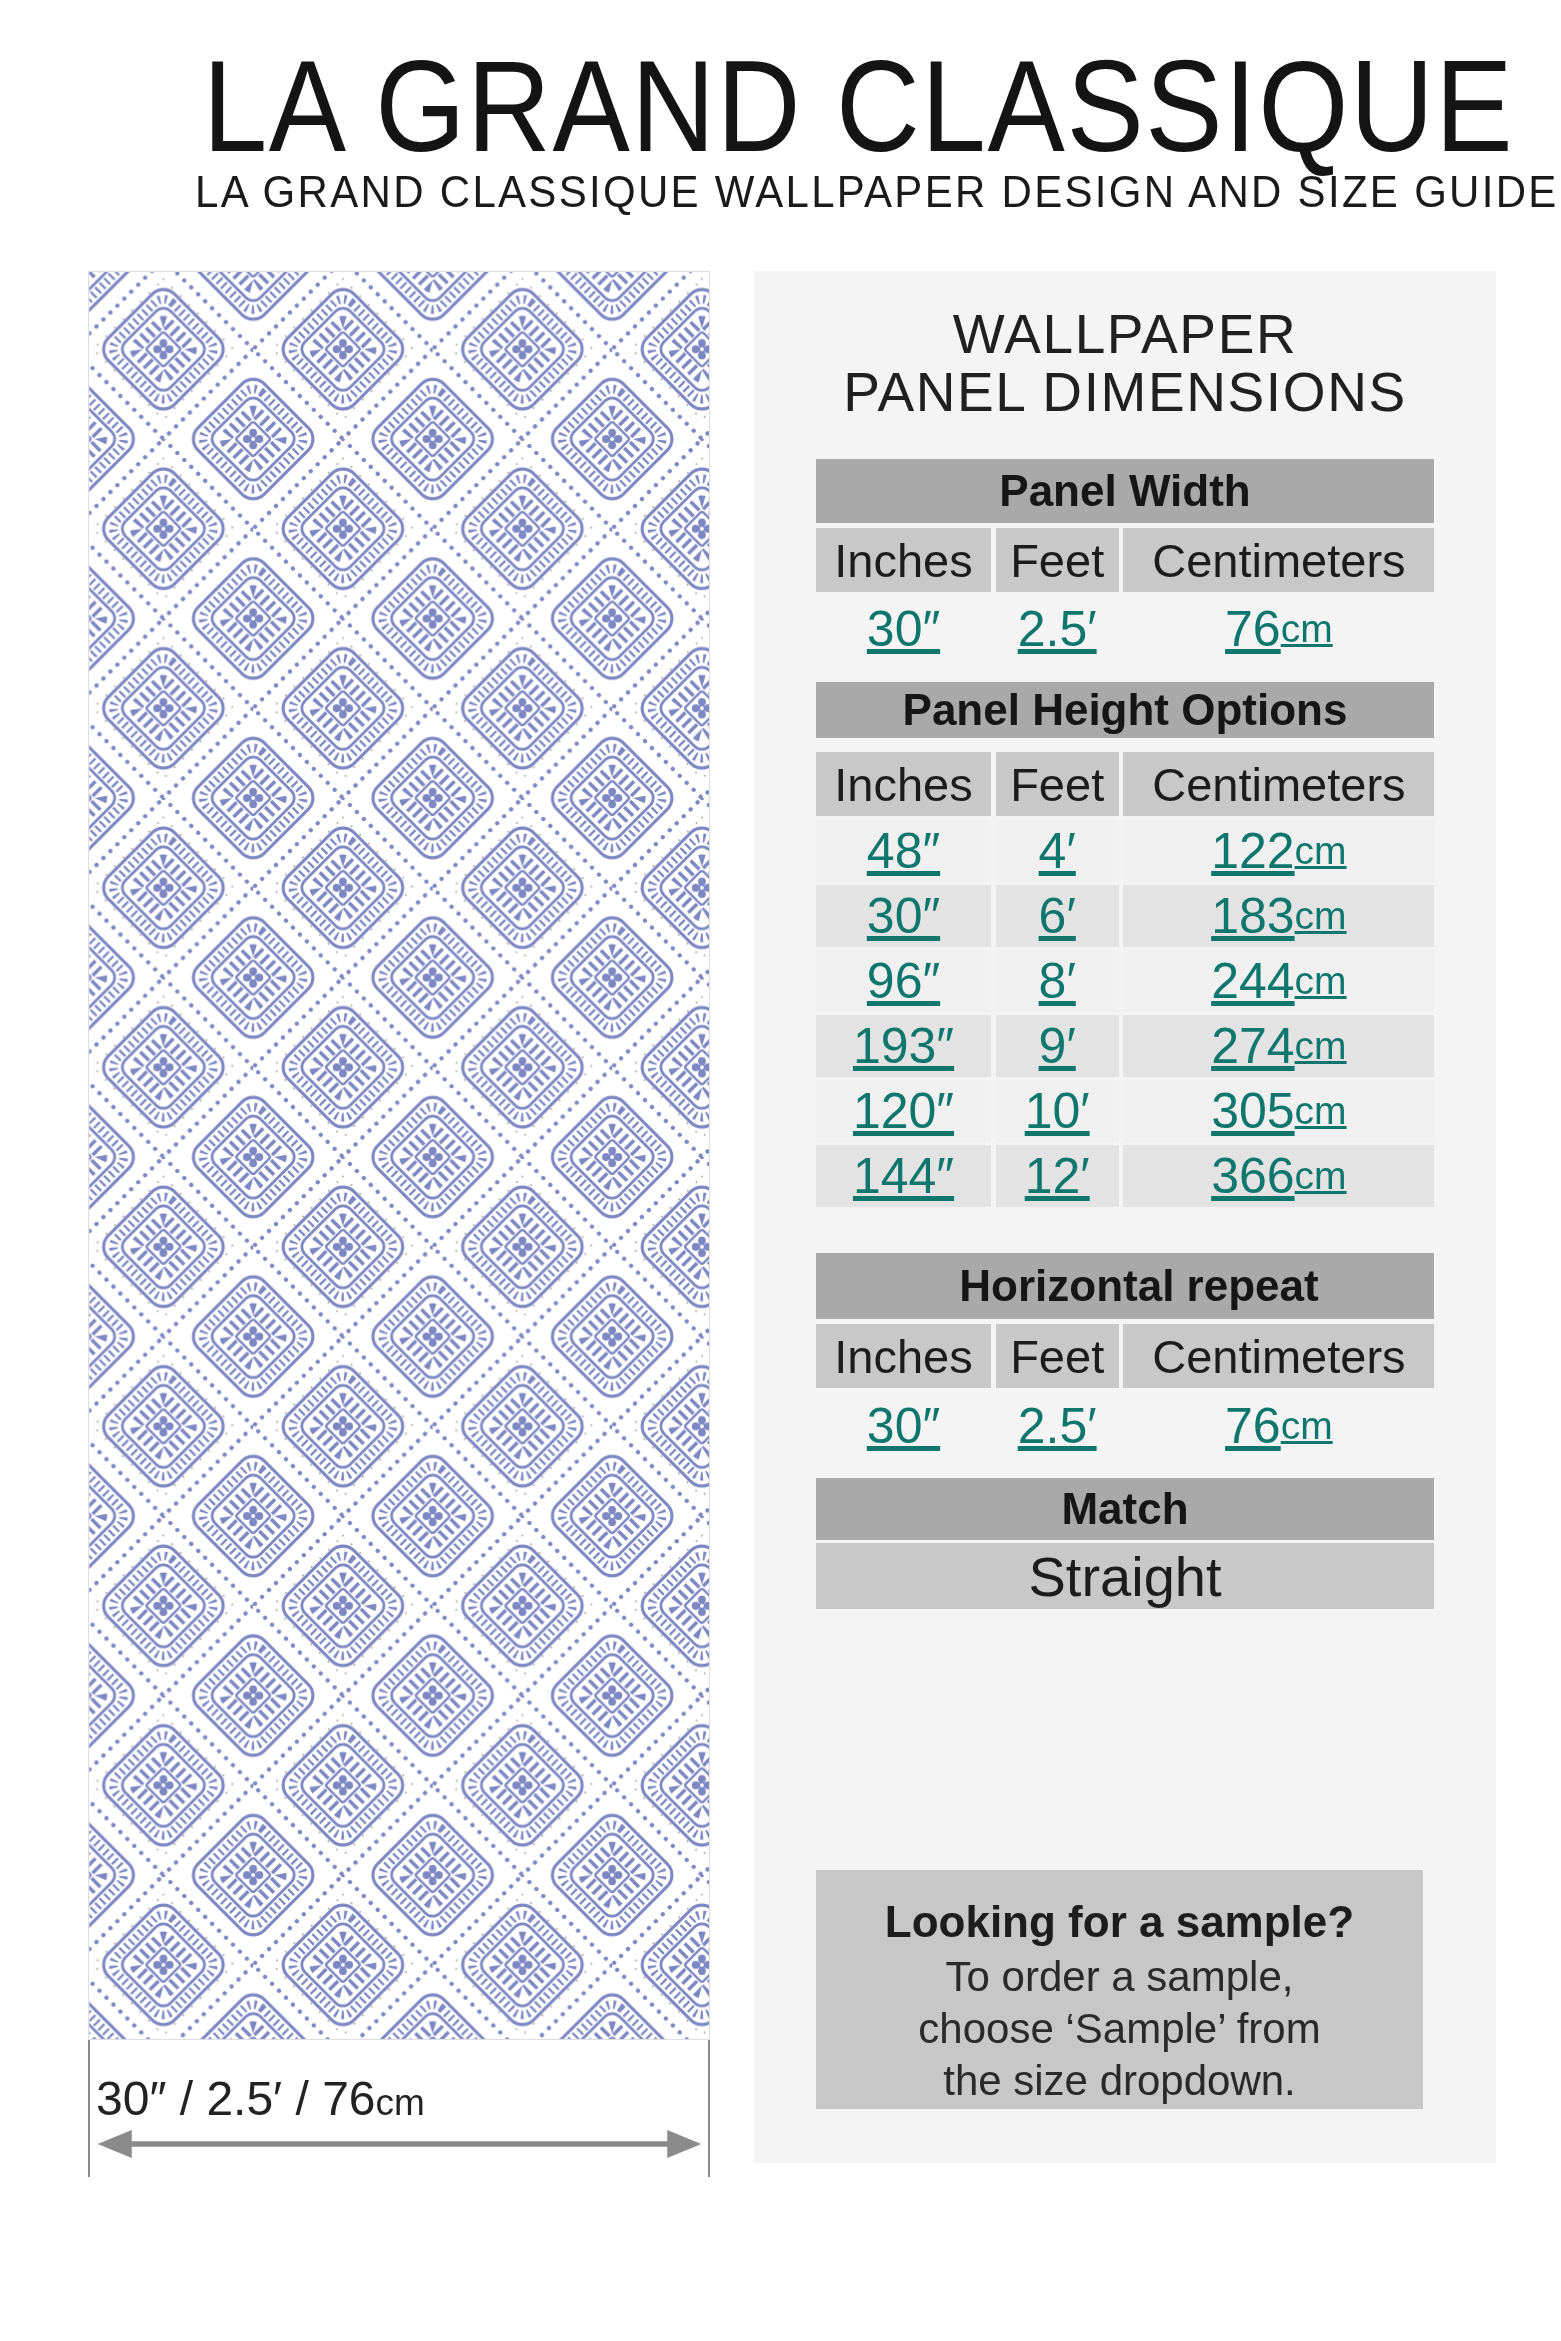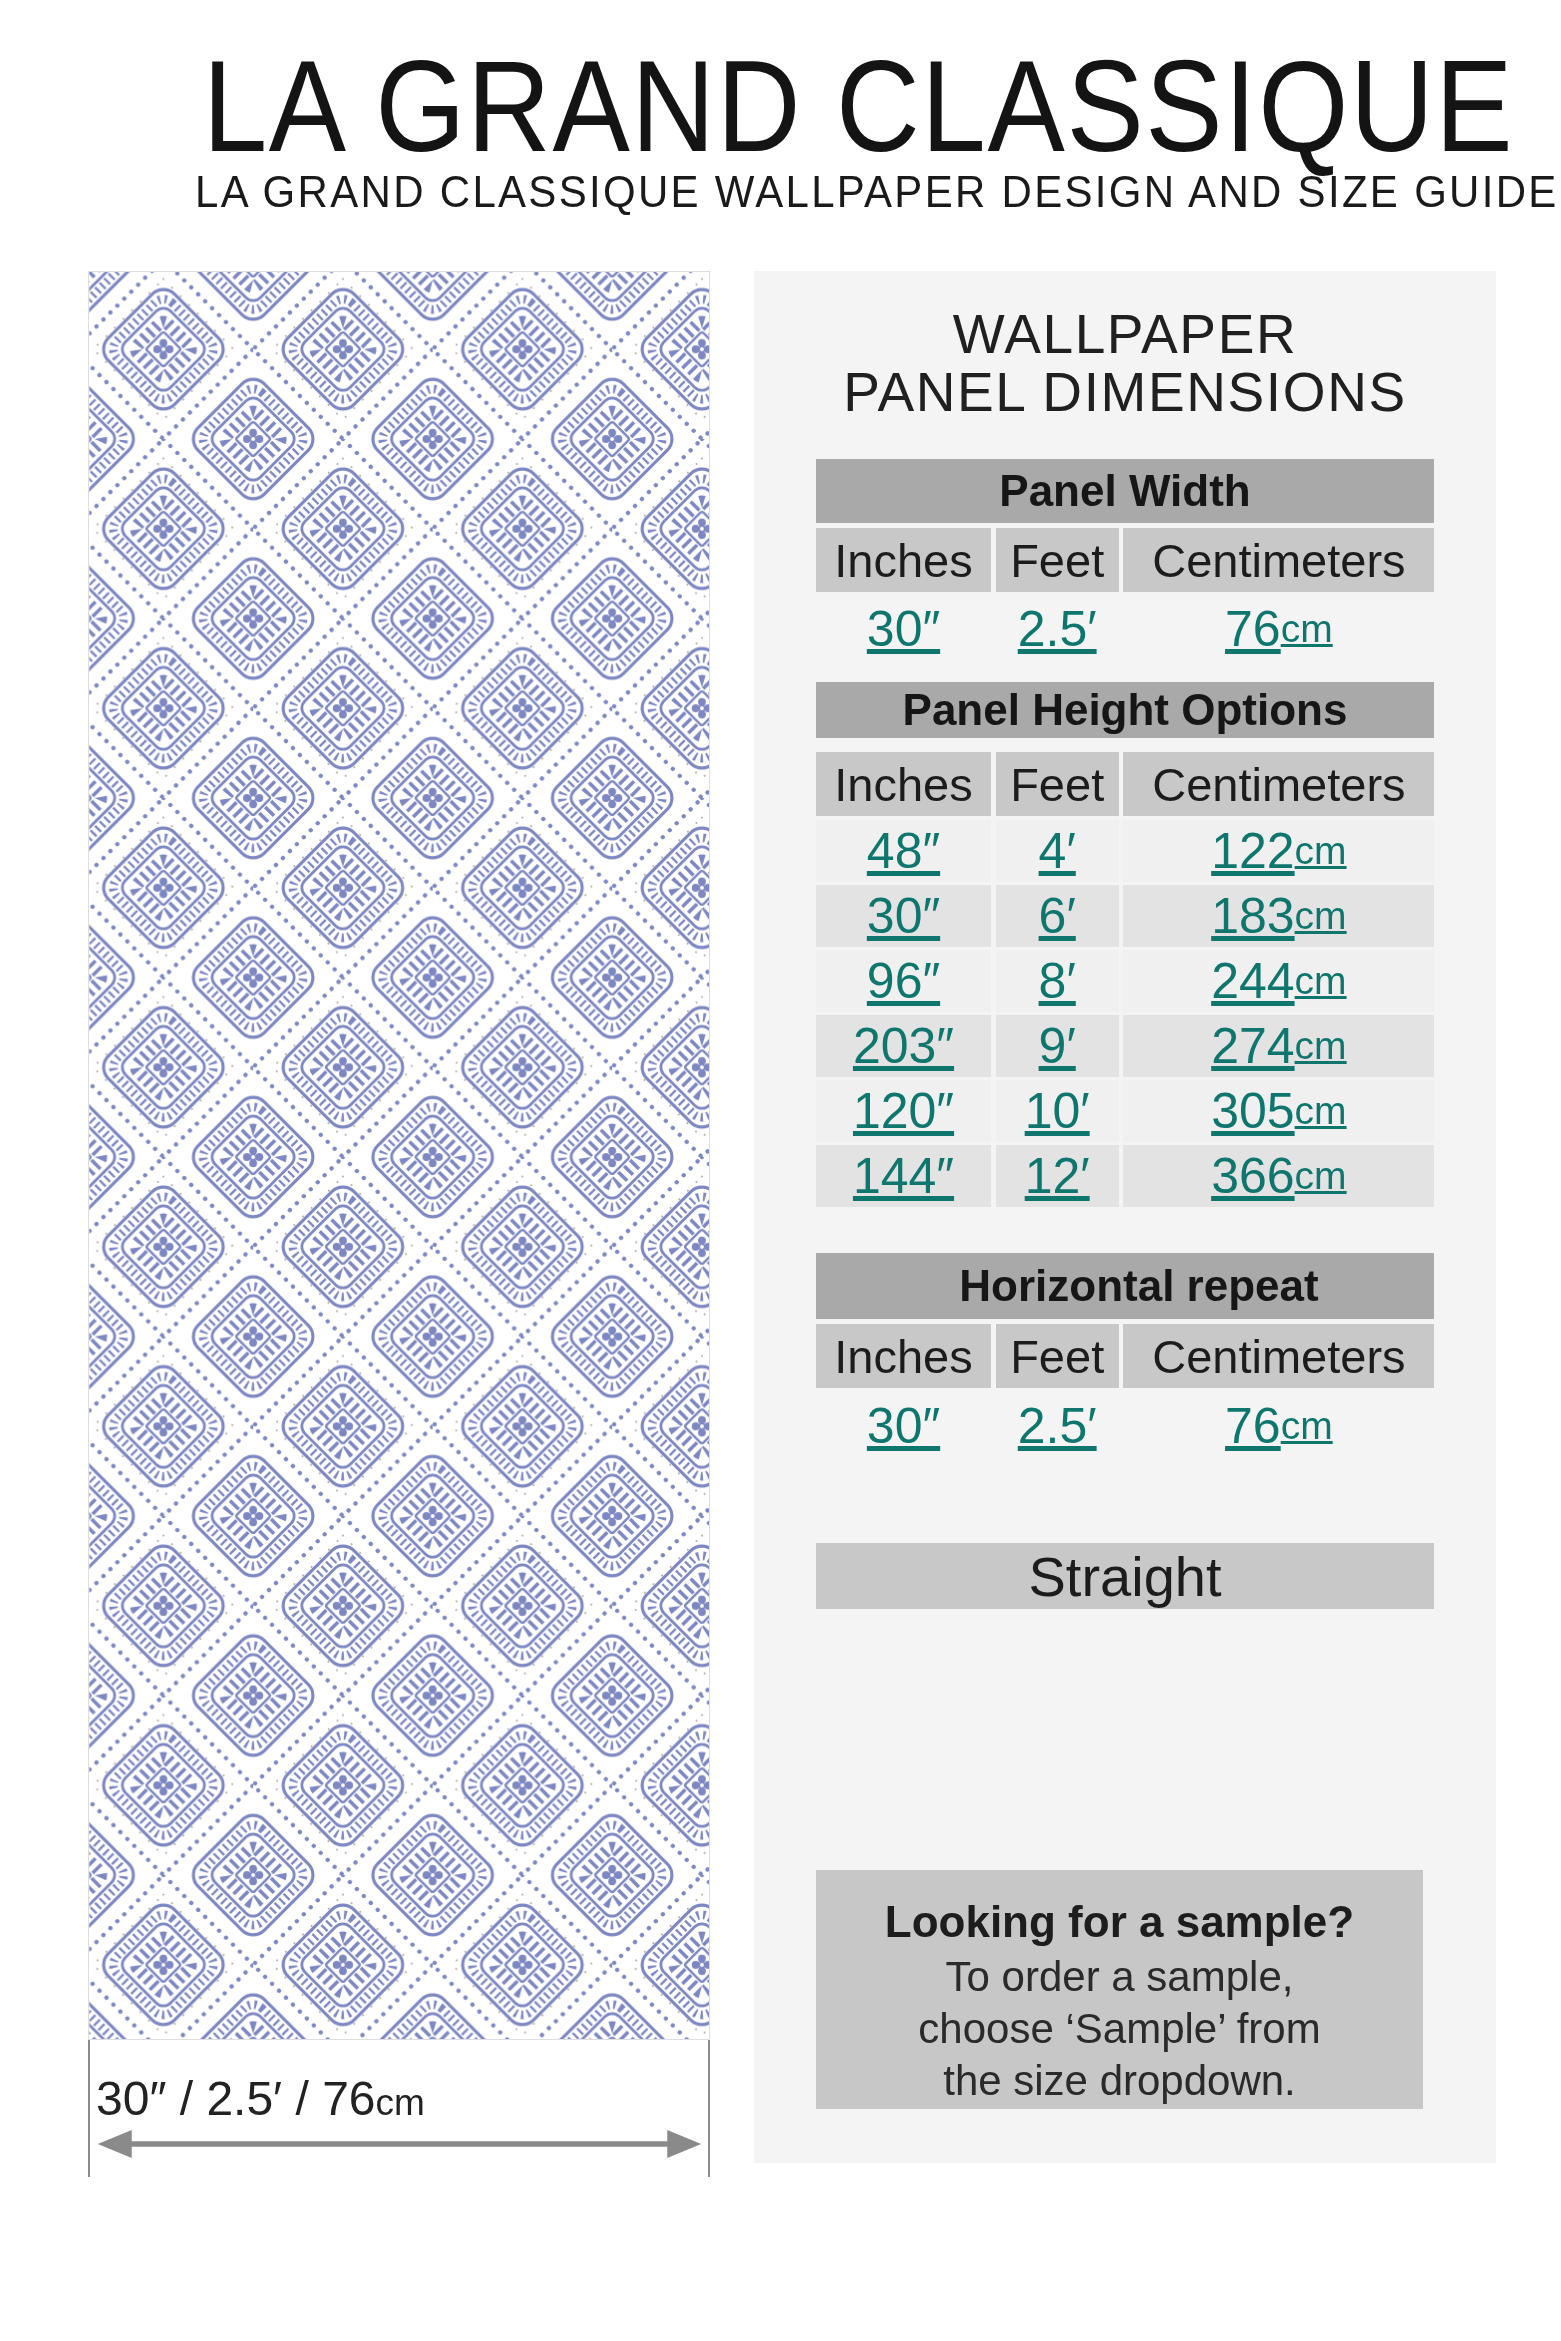--- a/index.html
+++ b/index.html
@@ -162,21 +162,21 @@
             <span class="cm">cm</span>
           </div>
 
           <div class="cell val light">96″</div>
           <div class="cell val light">8′</div>
           <div class="cell val light">
             <span>244</span>
             <span class="cm">cm</span>
           </div>
 
-          <div class="cell val dark">203″</div>
+          <div class="cell val dark">193″</div>
           <div class="cell val dark">9′</div>
           <div class="cell val dark">
             <span>274</span>
             <span class="cm">cm</span>
           </div>
 
           <div class="cell val light">120″</div>
           <div class="cell val light">10′</div>
           <div class="cell val light">
             <span>305</span>
@@ -200,20 +200,21 @@
       <div class="grid" id="hr-vals">
 
           <div class="cell val">30″</div>
           <div class="cell val">2.5′</div>
           <div class="cell val">
             <span>76</span>
             <span class="cm">cm</span>
           </div>
         </div>
 
+      <div class="bar" id="match-bar">Match</div>
       <div class="match-val" id="match-val">Straight</div>
 
       <div class="sample-box">
         <div class="sample-title">Looking for a sample?</div>
         <div class="sample-line">To order a sample,</div>
         <div class="sample-line">choose ‘Sample’ from</div>
         <div class="sample-line">the size dropdown.</div>
       </div>
     </div>
   </div>

